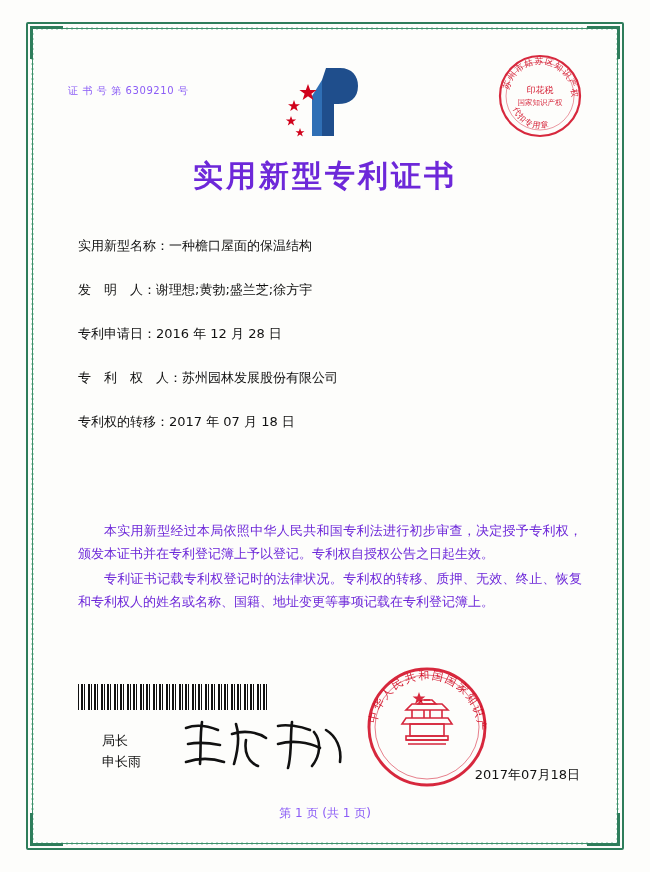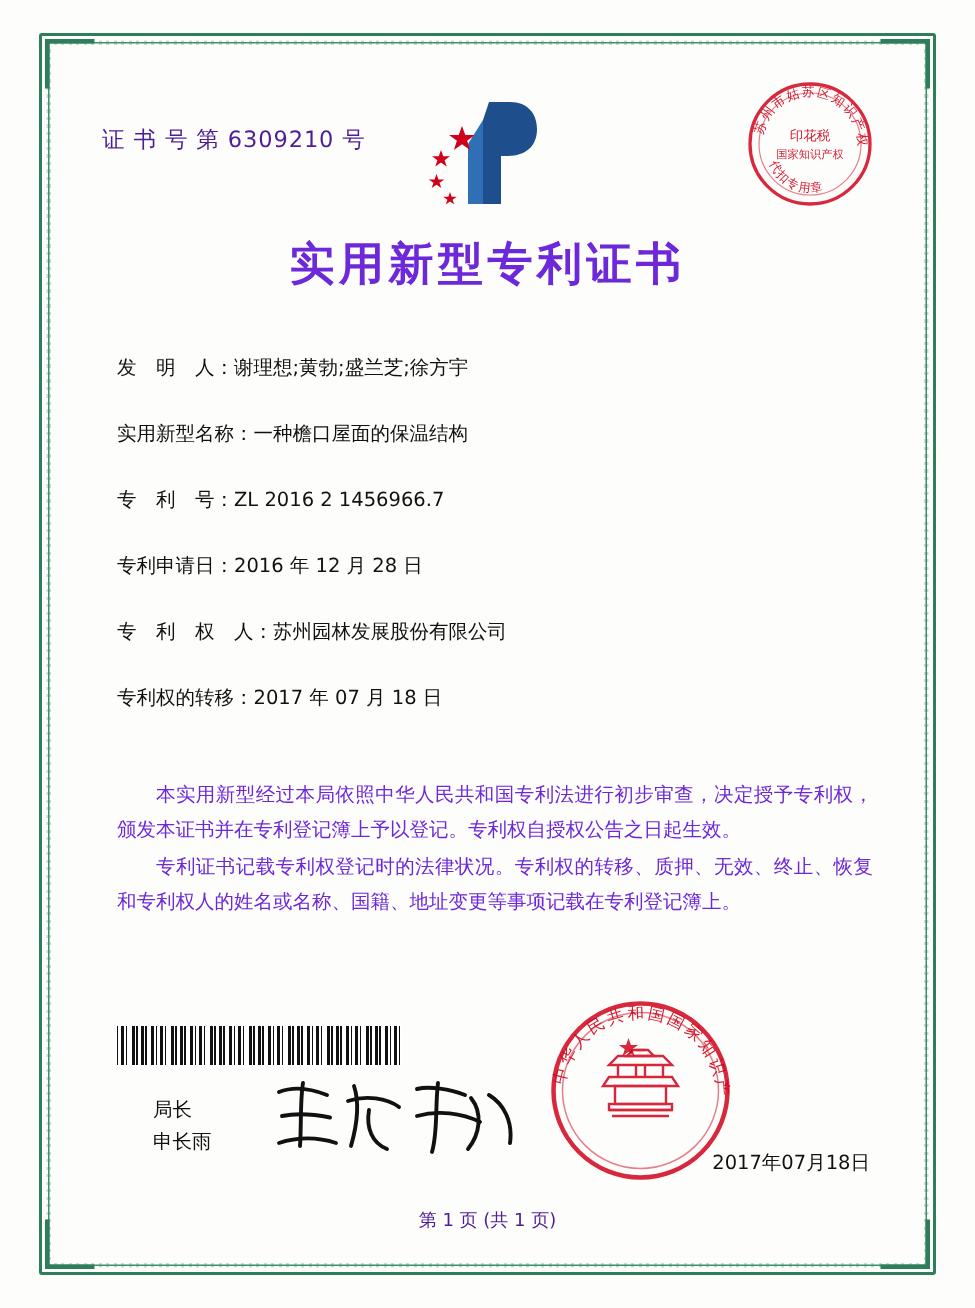--- a/index.html
+++ b/index.html
@@ -73,23 +73,23 @@
     left: 46px;
     top: 44px;
     right: 46px;
     bottom: 44px;
   }
 
   .cert-number {
     position: absolute;
     left: 22px;
     top: 40px;
-    font-size: 15px;
+    font-size: 10px;
     letter-spacing: 0.6px;
-    color: #4c1d95;
+    color: #8b5cf6;
   }
 
   
   .logo {
     position: absolute;
     left: 232px;
     top: 18px;
     width: 90px;
     height: 80px;
   }
@@ -203,21 +203,21 @@
     color: #111;
   }
 
   .page-footer {
     position: absolute;
     left: 0;
     right: 0;
     bottom: 6px;
     text-align: center;
     font-size: 12px;
-    color: #4c1d95;
+    color: #8b5cf6;
   }
 </style>
 </head>
 <body>
 
 <div class="certificate">
 
   <div class="border-outer"></div>
   <div class="border-guilloche"></div>
   <div class="border-inner"></div>
@@ -259,27 +259,24 @@
         </text>
         <text x="46" y="43" font-size="9" fill="#d0021b" opacity="0.9" text-anchor="middle" font-family="DejaVu Sans, sans-serif">印花税</text>
         <text x="46" y="55" font-size="7.5" fill="#d0021b" opacity="0.85" text-anchor="middle" font-family="DejaVu Sans, sans-serif">国家知识产权</text>
       </svg>
     </div>
 
     <div class="title">实用新型专利证书</div>
 
     <div class="fields">
       <div class="field-row">
+        <span class="field-label">实用新型名称：</span><span class="field-value">一种檐口屋面的保温结构</span>
+      </div>
+      <div class="field-row">
         <span class="field-label">发　明　人：</span><span class="field-value">谢理想;黄勃;盛兰芝;徐方宇</span>
-      </div>
-      <div class="field-row">
-        <span class="field-label">实用新型名称：</span><span class="field-value">一种檐口屋面的保温结构</span>
-      </div>
-      <div class="field-row">
-        <span class="field-label">专　利　号：</span><span class="field-value">ZL 2016 2 1456966.7</span>
       </div>
       <div class="field-row">
         <span class="field-label">专利申请日：</span><span class="field-value">2016 年 12 月 28 日</span>
       </div>
       <div class="field-row">
         <span class="field-label">专　利　权　人：</span><span class="field-value">苏州园林发展股份有限公司</span>
       </div>
       <div class="field-row">
         <span class="field-label">专利权的转移：</span><span class="field-value">2017 年 07 月 18 日</span>
       </div>

